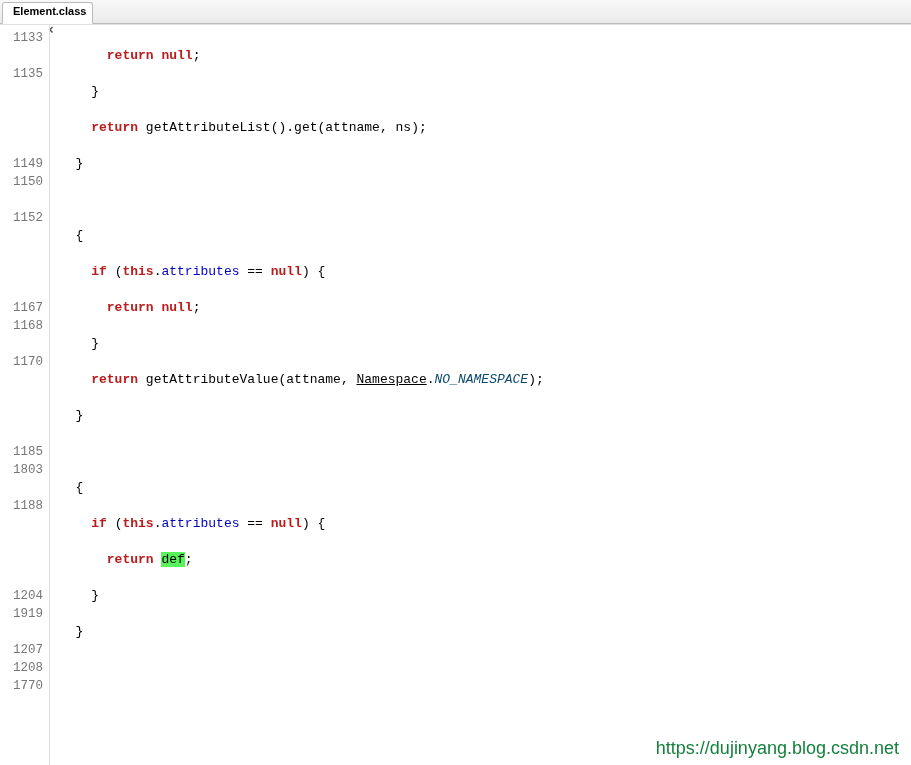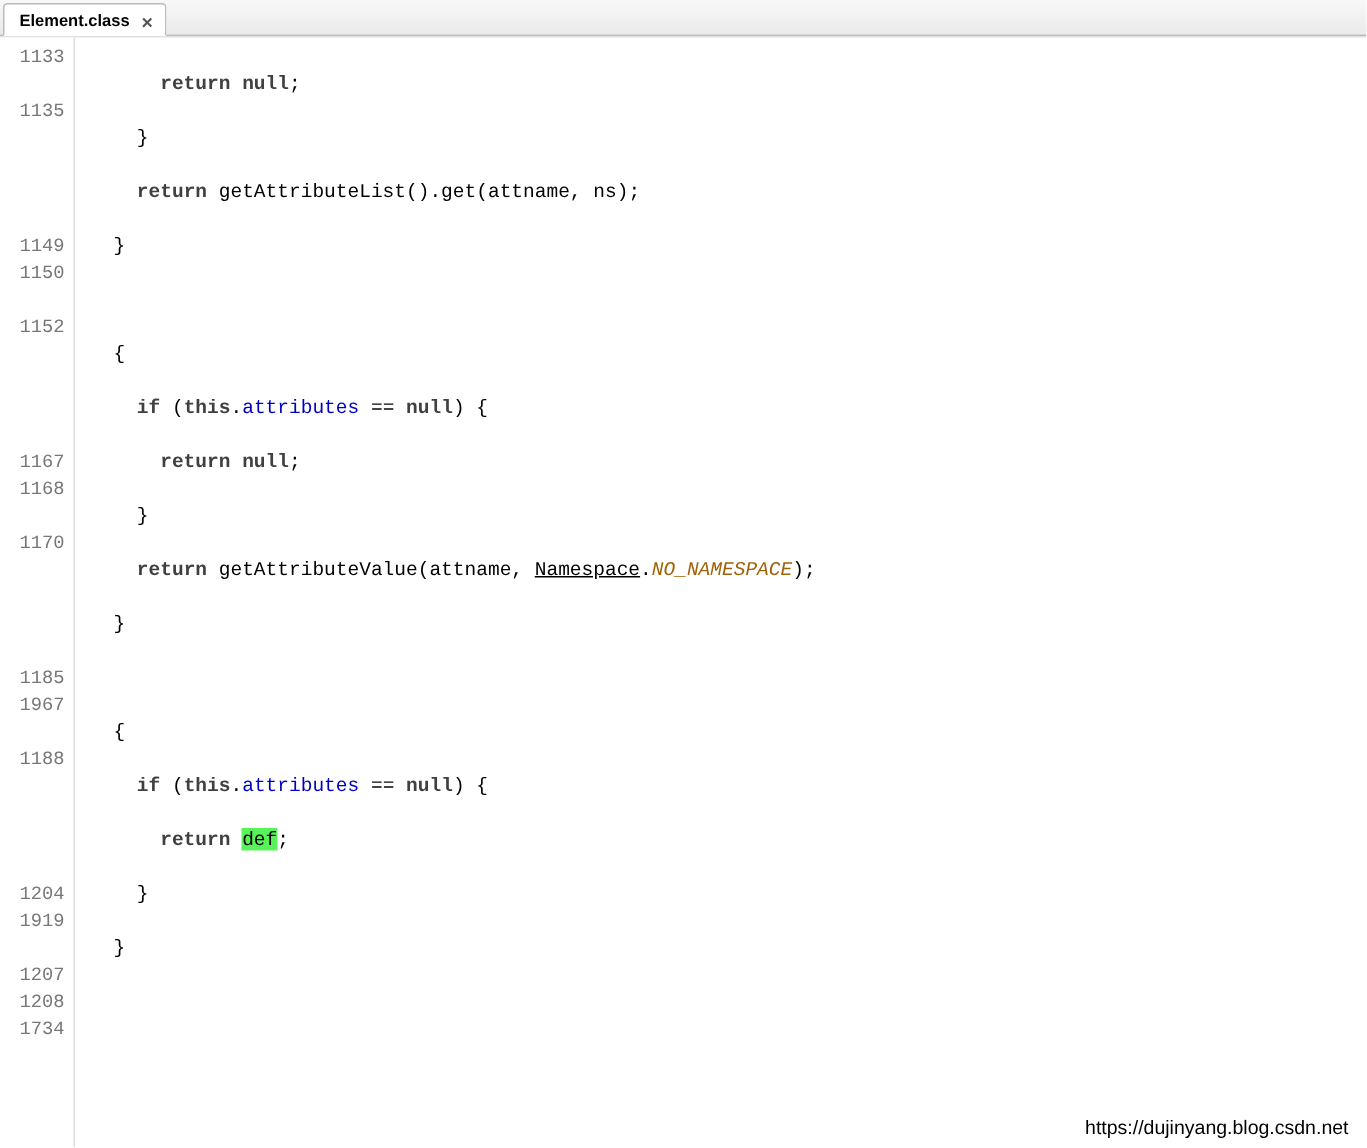--- a/index.html
+++ b/index.html
@@ -29,20 +29,21 @@
     padding: 2px 6px 0 10px;
     display: flex;
     align-items: center;
     gap: 6px;
     font-family: Tahoma, Arial, sans-serif;
     font-size: 11px;
     font-weight: bold;
     border-top-left-radius: 3px;
     border-top-right-radius: 3px;
     margin-bottom: -1px;
+    flex-direction: column;
   }
   .tab-close {
     font-family: Arial, sans-serif;
     font-size: 13px;
     color: #555;
     cursor: pointer;
     line-height: 1;
     padding: 0 2px;
   }
   .editor-area {
@@ -66,34 +67,34 @@
   .gutter div { height: 18px; }
   .code {
     flex: 1;
     padding: 4px 0 0 10px;
     font-size: 13px;
     line-height: 18px;
     white-space: pre;
     overflow: hidden;
   }
   .code div { height: 18px; }
-  .kw { color: #404040; font-weight: bold; }
+  .kw { color: #b91c1c; font-weight: bold; }
   .field { color: #0000c0; }
-  .static-ital { color: #a16207; font-style: italic; }
+  .static-ital { color: #0c4a6e; font-style: italic; }
   .under { text-decoration: underline; }
   .hl-green { background: #5af25a; }
   .sel-word { background: #c8c8c8; }
   .paren-match { background: #e8e8e8; border: 1px solid #aaa; margin: -1px; }
   .watermark {
     position: absolute;
     bottom: 6px;
     right: 12px;
-    color: #000000;
+    color: #15803d;
     font-family: Arial, sans-serif;
-    font-size: 13px;
+    font-size: 18px;
     pointer-events: none;
   }
 </style>
 </head>
 <body>
 
 <div class="tab-bar">
   <div class="tab">
     <span>Element.class</span>
     <span class="tab-close">×</span>
@@ -119,33 +120,33 @@
     <div></div>
     <div>1167</div>
     <div>1168</div>
     <div></div>
     <div>1170</div>
     <div></div>
     <div></div>
     <div></div>
     <div></div>
     <div>1185</div>
-    <div>1967</div>
+    <div>1803</div>
     <div></div>
     <div>1188</div>
     <div></div>
     <div></div>
     <div></div>
     <div></div>
     <div>1204</div>
     <div>1919</div>
     <div></div>
     <div>1207</div>
     <div>1208</div>
-    <div>1734</div>
+    <div>1770</div>
   </div>
 
   <div class="code">
 <div>      <span class="kw">return</span> <span class="kw">null</span>;</div>
 <div>    }</div>
 <div>    <span class="kw">return</span> <span>getAttributeList</span>().<span>get</span>(<span>attname</span>, <span>ns</span>);</div>
 <div>  }</div>
 <div>  </div>
 <div>  {</div>
 <div>    <span class="kw">if</span> (<span class="kw">this</span>.<span class="field">attributes</span> == <span class="kw">null</span>) {</div>

